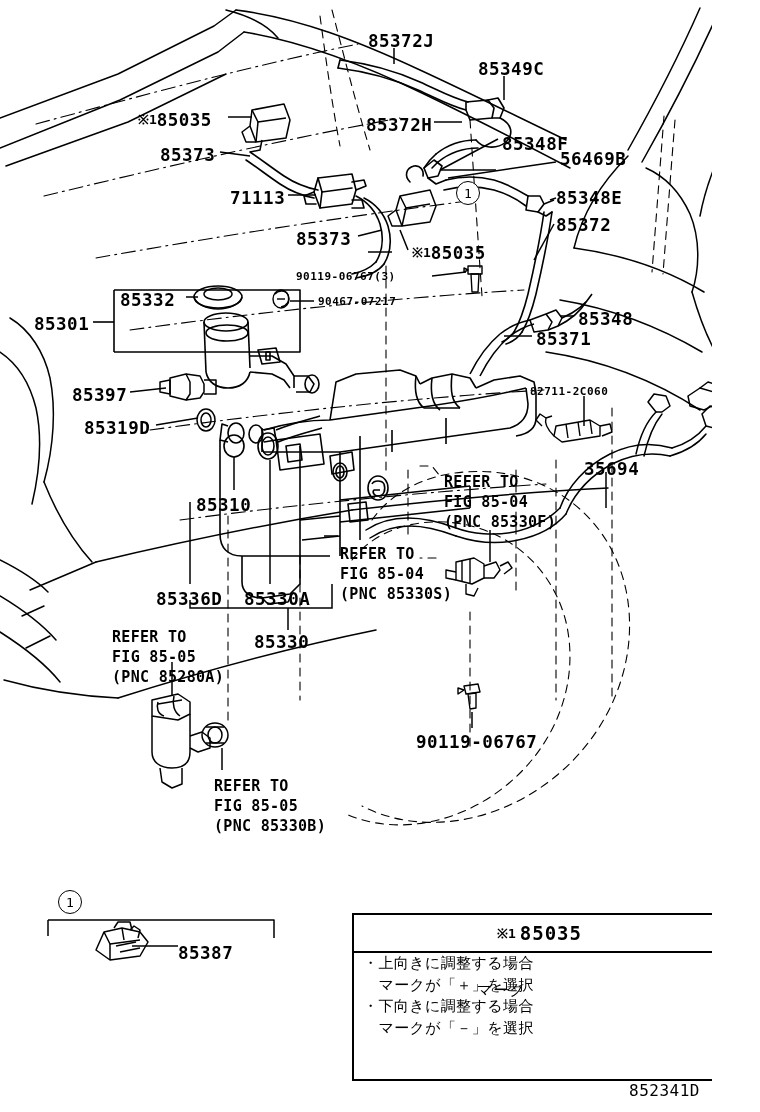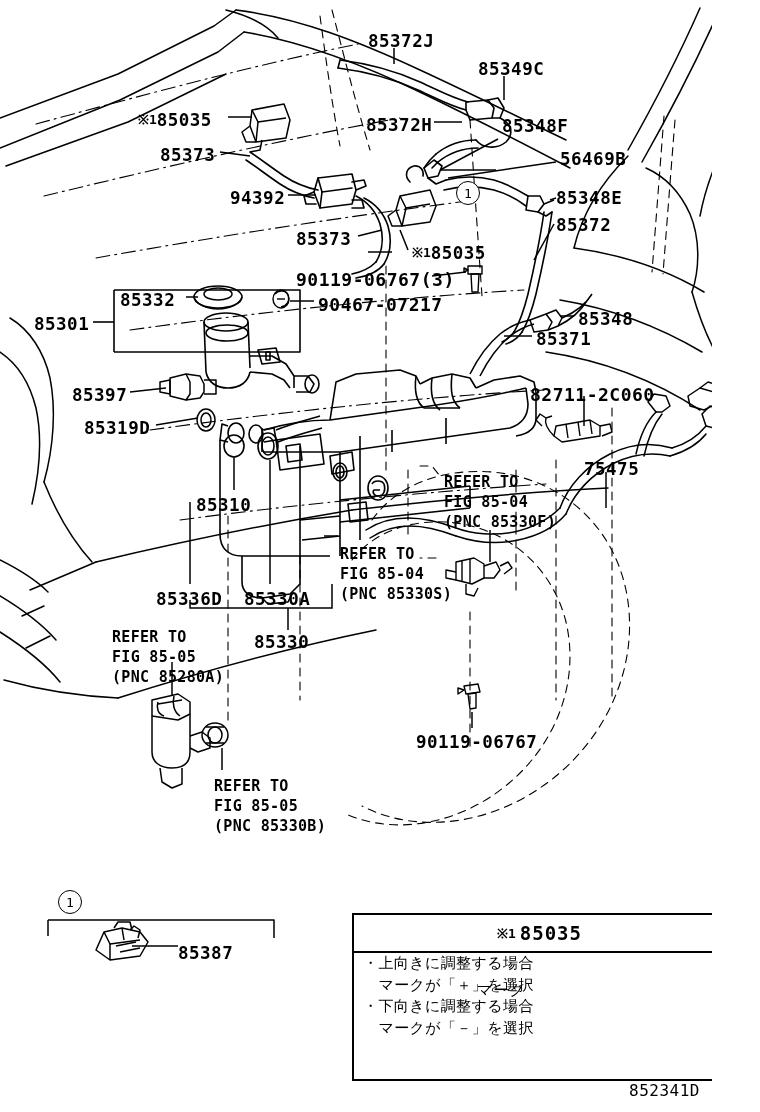--- a/index.html
+++ b/index.html
@@ -21,21 +21,21 @@
   .lbl{
     position:absolute;
     font-family:"DejaVu Sans Mono","Liberation Mono",monospace;
     font-size:17.5px;
     font-weight:bold;
     letter-spacing:0.5px;
     white-space:nowrap;
     line-height:1;
     color:#000;
   }
-  .lbl.sm{font-size:18px;}
+  .lbl.sm{font-size:11px;}
   .mk{font-size:13px;font-weight:bold;vertical-align:2px;letter-spacing:0;}
 
   
   .refer{
     position:absolute;
     font-family:"DejaVu Sans Mono","Liberation Mono",monospace;
     font-size:15px;
     font-weight:bold;
     line-height:1.32;
     white-space:pre;
@@ -515,31 +515,31 @@
 
   <div class="lbl" style="left:478px;top:61px">
     <span>85349C</span></div>
 
   <div class="lbl" style="left:138px;top:112px">
     <span class="mk">※1</span><span>85035</span></div>
 
   <div class="lbl" style="left:366px;top:117px">
     <span>85372H</span></div>
 
-  <div class="lbl" style="left:502px;top:118px">
+  <div class="lbl" style="left:502px;top:136px">
     <span>85348F</span></div>
 
   <div class="lbl" style="left:160px;top:147px">
     <span>85373</span></div>
 
   <div class="lbl" style="left:560px;top:151px">
     <span>56469B</span></div>
 
   <div class="lbl" style="left:230px;top:190px">
-    <span>94392</span></div>
+    <span>71113</span></div>
 
   <div class="lbl" style="left:556px;top:190px">
     <span>85348E</span></div>
 
   <div class="lbl" style="left:556px;top:217px">
     <span>85372</span></div>
 
   <div class="lbl" style="left:296px;top:231px">
     <span>85373</span></div>
 
@@ -567,21 +567,21 @@
   <div class="lbl" style="left:72px;top:387px">
     <span>85397</span></div>
 
   <div class="lbl sm" style="left:530px;top:386px">
     <span>82711-2C060</span></div>
 
   <div class="lbl" style="left:84px;top:420px">
     <span>85319D</span></div>
 
   <div class="lbl" style="left:584px;top:461px">
-    <span>75475</span></div>
+    <span>35694</span></div>
 
   <div class="lbl" style="left:196px;top:497px">
     <span>85310</span></div>
 
   <div class="lbl" style="left:156px;top:591px">
     <span>85336D</span></div>
 
   <div class="lbl" style="left:244px;top:591px">
     <span>85330A</span></div>
 

